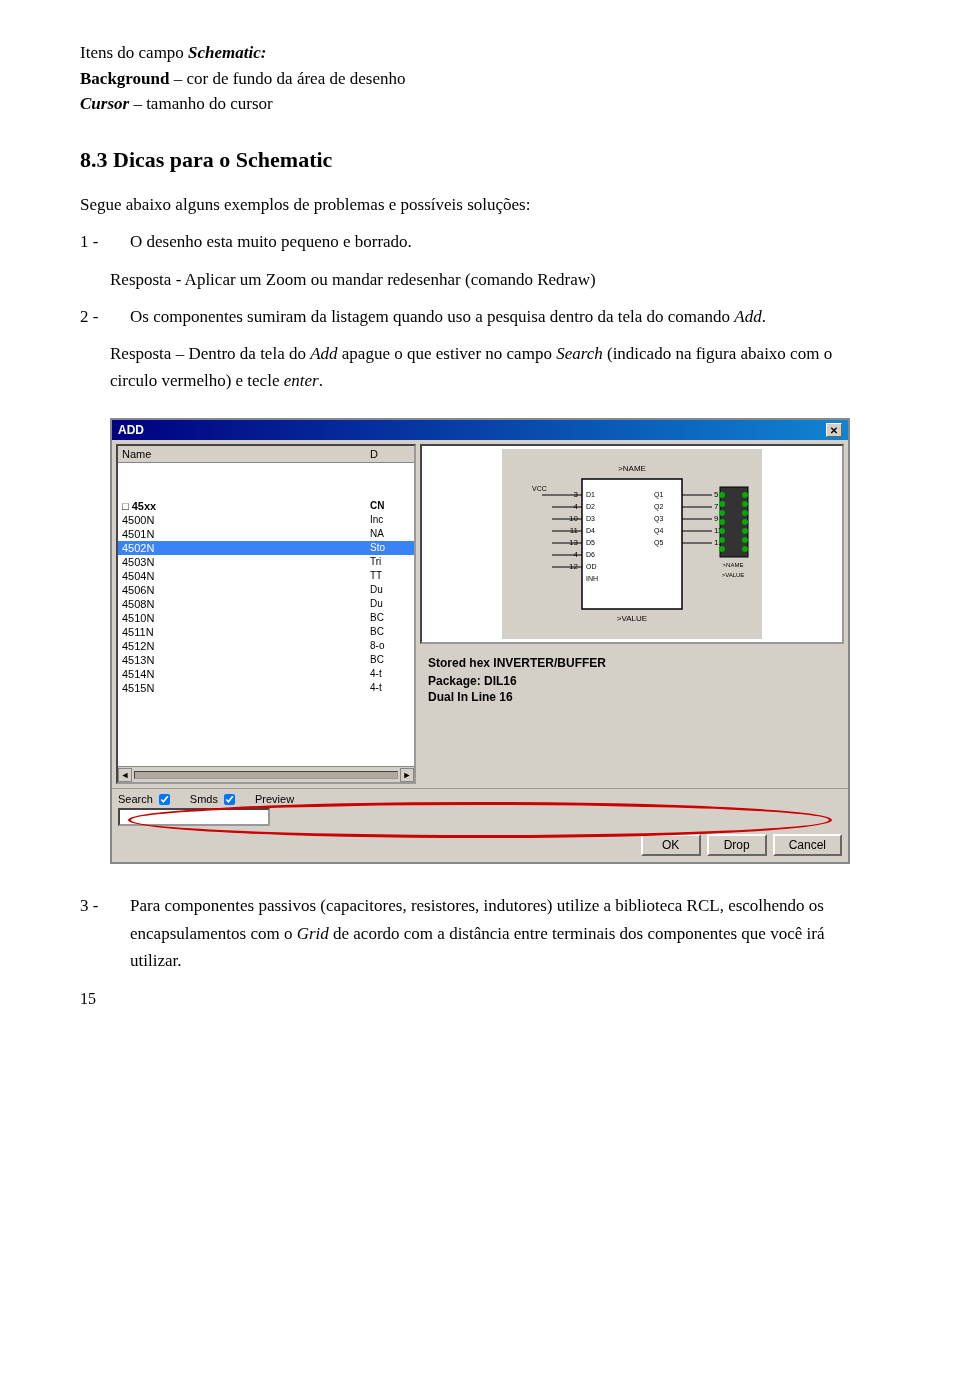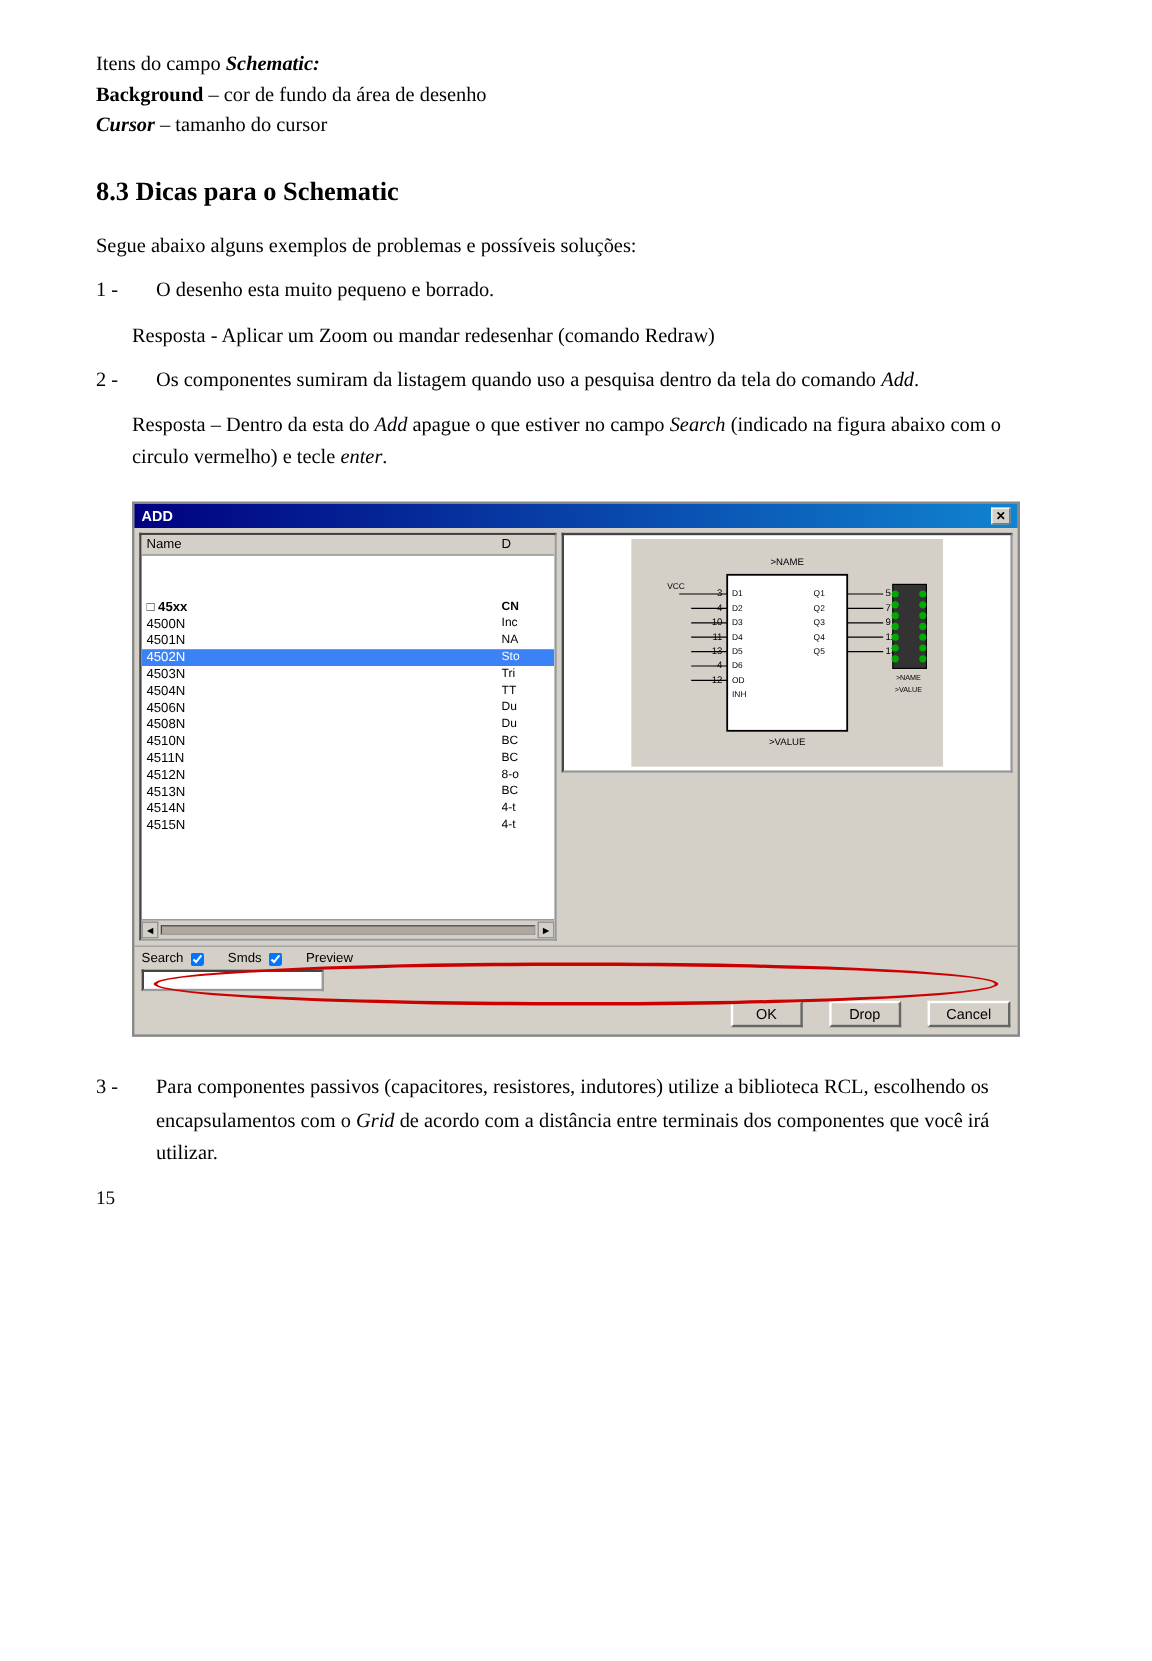--- a/index.html
+++ b/index.html
@@ -65,21 +65,21 @@
     }
     .dialog-body {
       display: flex;
       padding: 4px;
       gap: 4px;
     }
     
     .left-panel {
       border: 2px inset #999;
       background: #fff;
-      width: 348px;
+      width: 300px;
       height: 340px;
       overflow: hidden;
       display: flex;
       flex-direction: column;
     }
     .list-header {
       display: flex;
       background: #d4d0c8;
       border-bottom: 1px solid #888;
       font-size: 11px;
@@ -163,21 +163,21 @@
       border: 2px inset #999;
       background: #fff;
       height: 18px;
       flex: 1;
       font-size: 11px;
       padding: 1px 3px;
     }
     .dialog-buttons {
       display: flex;
       justify-content: flex-end;
-      gap: 22px;
+      gap: 6px;
       padding: 4px 6px 6px;
     }
     .win-btn {
       background: #d4d0c8;
       border-top: 2px solid #fff;
       border-left: 2px solid #fff;
       border-right: 2px solid #666;
       border-bottom: 2px solid #666;
       padding: 2px 14px;
       font-size: 12px;
@@ -235,21 +235,21 @@
 </p>
 
 <div class="list-item">
   <span class="list-num">2 -</span>
   <span class="list-content">
     <span>Os componentes sumiram da listagem quando uso a pesquisa dentro da tela do comando </span><em>Add</em><span>.</span>
   </span>
 </div>
 
 <p class="body-text sub-indent">
-  <span>Resposta – Dentro da esta do </span><em>Add</em><span> apague o que estiver no campo </span><em>Search</em><span> (indicado na figura abaixo com o circulo vermelho) e tecle </span><em>enter</em><span>.</span>
+  <span>Resposta – Dentro da tela do </span><em>Add</em><span> apague o que estiver no campo </span><em>Search</em><span> (indicado na figura abaixo com o circulo vermelho) e tecle </span><em>enter</em><span>.</span>
 </p>
 
 <div class="dialog-wrapper">
   <div class="dialog-box">
 
     <div class="dialog-titlebar">
       <span>ADD</span>
       <div class="dialog-close-btn">✕</div>
     </div>
 
@@ -400,20 +400,31 @@
             <circle cx="243" cy="73" r="3" fill="#00aa00"></circle>
             <circle cx="243" cy="82" r="3" fill="#00aa00"></circle>
             <circle cx="243" cy="91" r="3" fill="#00aa00"></circle>
             <circle cx="243" cy="100" r="3" fill="#00aa00"></circle>
 
             <text x="231" y="118" font-size="6" text-anchor="middle" font-family="Arial">&gt;NAME</text>
             <text x="231" y="128" font-size="6" text-anchor="middle" font-family="Arial">&gt;VALUE</text>
           </svg>
         </div>
 
+        <div class="chip-info">
+          <div class="chip-info-title">
+            Stored hex <span>INVERTER/BUFFER</span>
+          </div>
+          <div class="chip-info-pkg">
+            <strong><span>Package: DIL16</span></strong>
+          </div>
+          <div class="chip-info-pkg">
+            <strong><span>Dual In Line 16</span></strong>
+          </div>
+        </div>
       </div>
     </div>
 
     <div class="dialog-bottom">
       <div class="search-row-wrapper">
         <div class="dialog-search-row">
           <span>Search</span>
           <label class="checkbox-label">
             <input type="checkbox" checked="" style="">
             <span>Smds</span>

